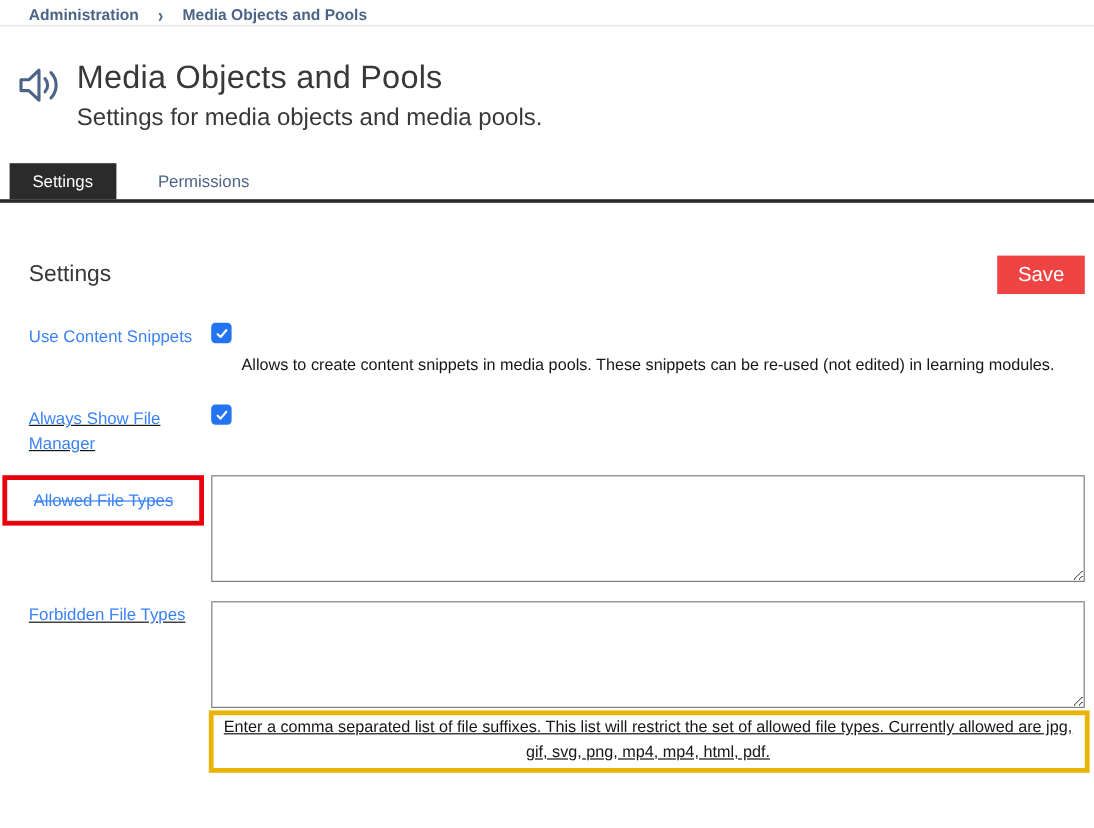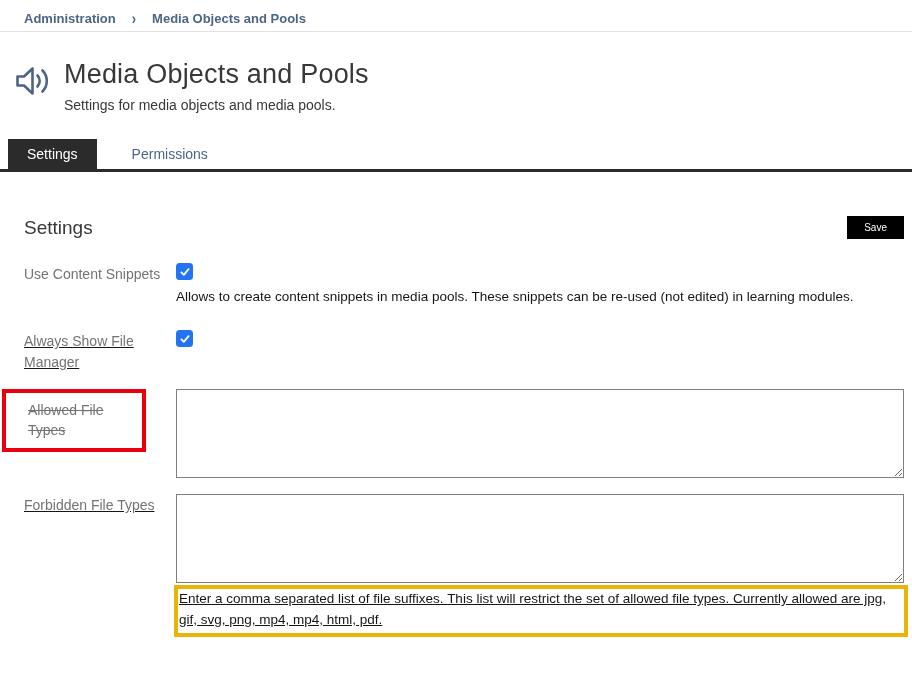--- a/index.html
+++ b/index.html
@@ -1,25 +1,25 @@
 <!DOCTYPE html>
 <html><head>
 <meta charset="utf-8">
 <style>
   * { box-sizing: border-box; margin: 0; padding: 0; }
   html, body { width: 912px; height: 690px; background: #ffffff; overflow: hidden; }
   body { font-family: "Liberation Sans", "DejaVu Sans", sans-serif; color: #161616; }
 
   
   .breadcrumb-bar {
-    height: 32px;
+    height: 22px;
     padding: 5px 0 0 24px;
     border-bottom: 1px solid #e2e2e2;
     display: flex;
-    align-items: center;
+    align-items: flex-start;
     gap: 10px;
   }
   .crumb {
     color: #4c6586;
     font-size: 13px;
     font-weight: bold;
     text-decoration: none;
     cursor: pointer;
   }
   .crumb-sep {
@@ -27,21 +27,21 @@
     font-size: 13px;
     font-weight: bold;
     transform: scaleY(1.25);
     margin: 0 6px;
   }
 
   
   .page-header { display: flex; padding: 27px 24px 0 14px; }
   .header-icon { width: 36px; height: 32px; margin: 6px 14px 0 0; flex: none; }
   .page-title { font-size: 27px; font-weight: 400; color: #383838; letter-spacing: 0.2px; }
-  .page-subtitle { font-size: 14px; color: #383838; margin-top: 7px; }
+  .page-subtitle { font-size: 20px; color: #383838; margin-top: 7px; }
 
   
   .tab-bar {
     margin-top: 26px;
     padding-left: 8px;
     display: flex;
     border-bottom: 3px solid #2b2b2b;
   }
   .tab {
     font-size: 14px;
@@ -54,64 +54,64 @@
   
   .content { padding: 0 8px 0 24px; }
   .section-header {
     margin-top: 44px;
     display: flex;
     justify-content: space-between;
     align-items: center;
   }
   .section-title { font-size: 19px; font-weight: 400; color: #383838; }
   .btn-save {
-    background: #000000;
+    background: #ef4444;
     color: #ffffff;
     border: none;
     font-family: inherit;
-    font-size: 10px;
+    font-size: 17px;
     padding: 6px 17px;
     cursor: pointer;
   }
 
   
   .form { margin-top: 24px; }
   .form-row {
     display: grid;
     grid-template-columns: 152px 1fr;
     align-items: start;
   }
   .row-1 { margin-bottom: 23px; }
   .row-2 { margin-bottom: 17px; text-decoration: underline; }
   .row-3 { margin-bottom: 16px; }
   .row-4 { margin-bottom: 12px; text-decoration: underline; }
-  .form-label { font-size: 14px; color: #737373; line-height: 1.45; padding-top: 1px; }
+  .form-label { font-size: 14px; color: #3b82f6; line-height: 1.45; padding-top: 1px; }
 
   .strike { text-decoration: line-through; }
 
   .label-annotation {
     border: 4px solid #e8000d;
     margin-left: -22px;
     padding: 7px 2px 7px 22px;
-    width: 144px;
+    width: 168px;
   }
 
   
   .checkbox {
     display: inline-flex;
     width: 17px; height: 17px;
     background: #2374f2;
     border-radius: 3.5px;
     align-items: center;
     justify-content: center;
     cursor: pointer;
   }
   .checkbox svg { width: 12px; height: 12px; }
 
-  .field-help { font-size: 13.5px; color: #161616; line-height: 1.55; margin-top: 5px; }
+  .field-help { font-size: 13.5px; color: #161616; line-height: 1.55; margin-top: 5px; text-align: center; }
 
   textarea.field-textarea {
     width: 100%;
     height: 89px;
     border: 1px solid #7f7f7f;
     background: #ffffff;
     resize: vertical;
     font-family: inherit;
     font-size: 13px;
     padding: 4px 6px;

